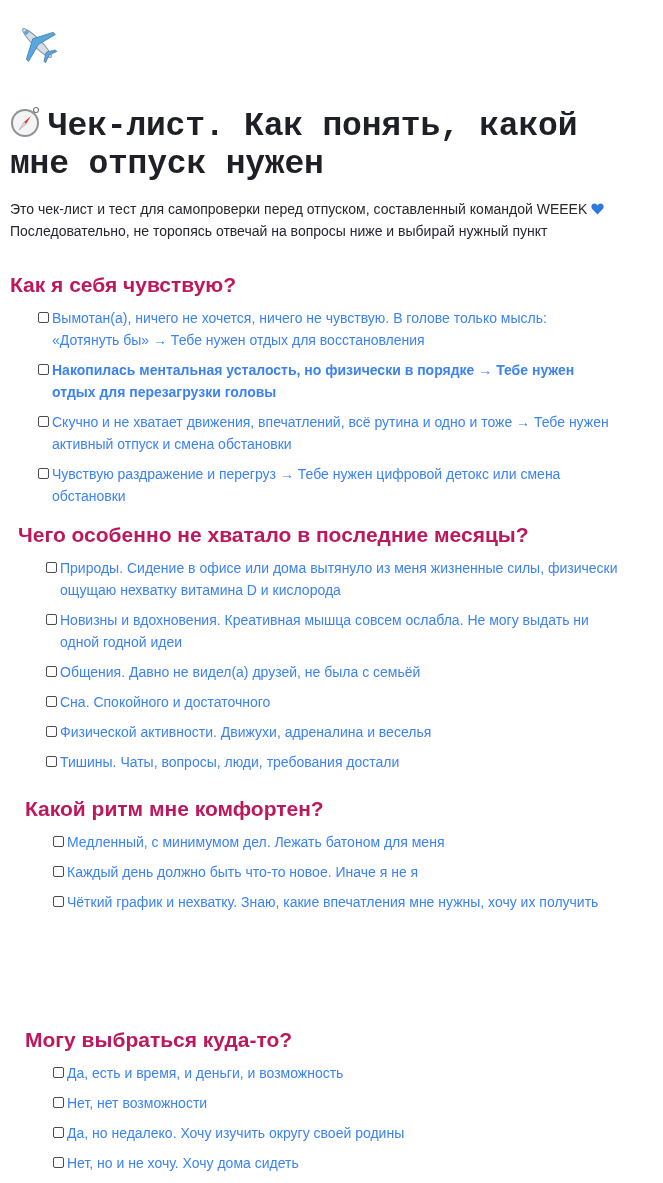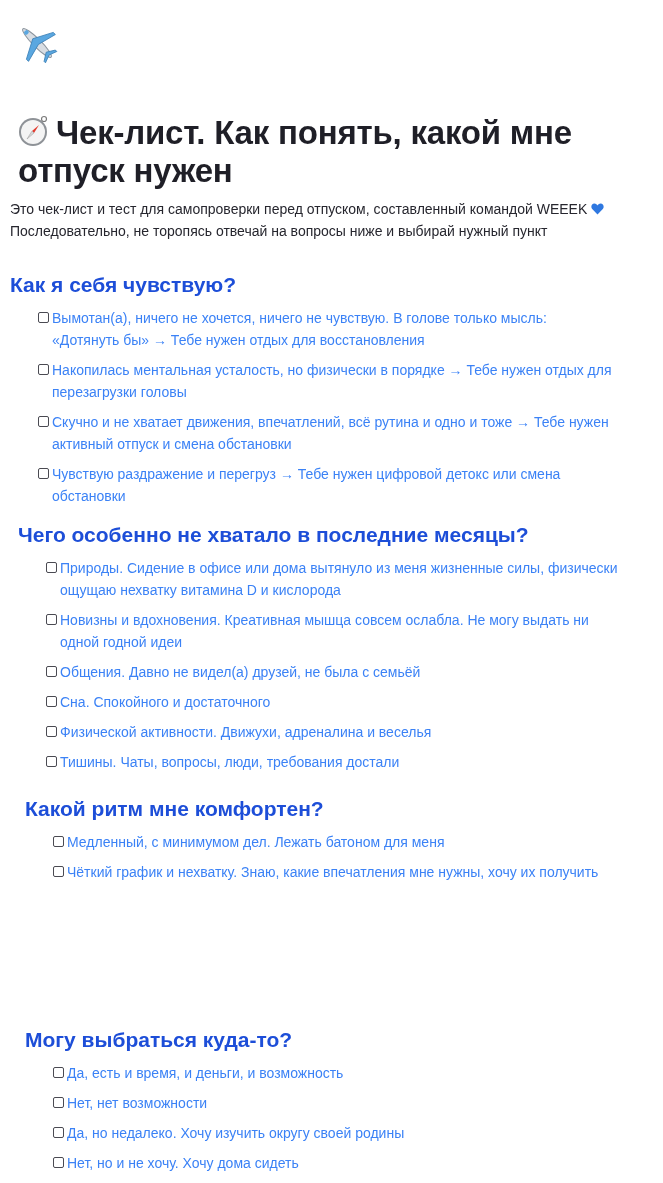--- a/index.html
+++ b/index.html
@@ -6,31 +6,31 @@
   body {
     width: 663px; height: 1183px; overflow: hidden;
     font-family: "Liberation Sans", "DejaVu Sans", sans-serif;
     color: #1f1f27;
     position: relative;
   }
   .page-icon { position: absolute; left: 14px; top: 20px; width: 46px; height: 46px; }
   .title {
     position: absolute; left: 10px; top: 106px; width: 640px;
     font-size: 33px; line-height: 38px; font-weight: 700; color: #1f1f27;
-    margin: 8px; letter-spacing: -0.2px;
+    margin: 0; letter-spacing: -0.2px; font-family: Liberation Mono, monospace;
   }
   .title .compass { display: inline-block; width: 32px; height: 32px; vertical-align: -3px; margin-right: 6px; }
   .intro {
     position: absolute; left: 10px; top: 198px; width: 640px;
     font-size: 14px; line-height: 22px; color: #26262e; margin: 0;
   }
   .heart { display: inline-block; width: 13px; height: 12px; vertical-align: -1px; }
   .section { position: absolute; width: 640px; }
   .section h2 {
-    margin: 0; font-size: 21px; line-height: 28px; font-weight: 700; color: #1d4ed8;
+    margin: 0; font-size: 21px; line-height: 28px; font-weight: 700; color: #be185d;
   }
   .item {
     position: relative; padding-left: 14px;
     font-size: 14px; line-height: 22px; color: #3b82f6;
   }
   .item .cb {
     position: absolute; left: 0; top: 5px;
     width: 9px; height: 9px; border: 1px solid #4a4a52; border-radius: 2px; background: #fff;
     cursor: pointer;
   }
@@ -65,21 +65,21 @@
   </svg><span> Последовательно, не торопясь отвечай на вопросы ниже и выбирай нужный пункт</span>
 </p>
 
 <div class="section" style="left:10px; top:271px;">
   <h2>Как я себя чувствую?</h2>
   <div style="margin-left:28px; margin-top:8px; width:580px;">
     <div class="item" style="margin-bottom:8px;">
       <span class="cb"></span>
       <span class="txt">Вымотан(а), ничего не хочется, ничего не чувствую. В голове только мысль: «Дотянуть бы» → Тебе нужен отдых для восстановления</span>
     </div>
-    <div class="item" style="margin-bottom:8px;">
+    <div class="item" style="margin-bottom:8px;font-weight:bold;">
       <span class="cb"></span>
       <span class="txt">Накопилась ментальная усталость, но физически в порядке → Тебе нужен отдых для перезагрузки головы</span>
     </div>
     <div class="item" style="margin-bottom:8px;">
       <span class="cb"></span>
       <span class="txt">Скучно и не хватает движения, впечатлений, всё рутина и одно и тоже → Тебе нужен активный отпуск и смена обстановки</span>
     </div>
     <div class="item">
       <span class="cb"></span>
       <span class="txt">Чувствую раздражение и перегруз → Тебе нужен цифровой детокс или смена обстановки</span>
@@ -119,20 +119,24 @@
 
 <div class="section" style="left:25px; top:795px;">
   <h2>Какой ритм мне комфортен?</h2>
   <div style="margin-left:28px; margin-top:8px; width:580px;">
     <div class="item" style="margin-bottom:8px;">
       <span class="cb"></span>
       <span class="txt">Медленный, с минимумом дел. Лежать батоном для меня</span>
     </div>
     <div class="item" style="margin-bottom:8px;">
       <span class="cb"></span>
+      <span class="txt">Каждый день должно быть что-то новое. Иначе я не я</span>
+    </div>
+    <div class="item" style="margin-bottom:8px;">
+      <span class="cb"></span>
       <span class="txt">Чёткий график и нехватку. Знаю, какие впечатления мне нужны, хочу их получить</span>
     </div>
   </div>
 </div>
 
 <div class="section" style="left:25px; top:1026px;">
   <h2>Могу выбраться куда-то?</h2>
   <div style="margin-left:28px; margin-top:8px; width:580px;">
     <div class="item" style="margin-bottom:8px;">
       <span class="cb"></span>

